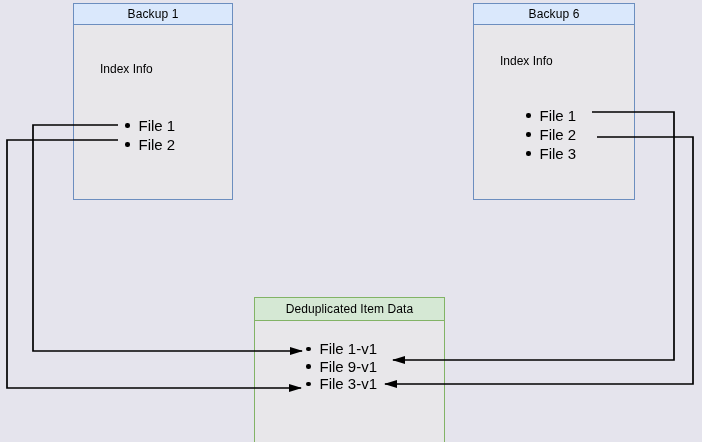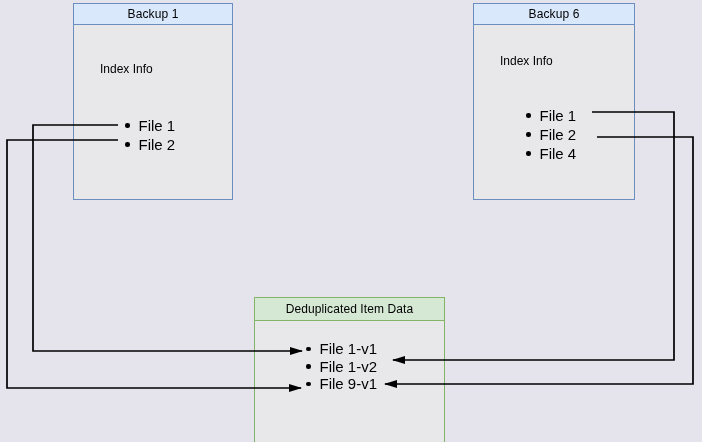--- a/index.html
+++ b/index.html
@@ -91,41 +91,41 @@
     <div class="li">
       <span class="dot"></span>
       <span>File 1</span>
     </div>
     <div class="li">
       <span class="dot"></span>
       <span>File 2</span>
     </div>
     <div class="li">
       <span class="dot"></span>
-      <span>File 4</span>
+      <span>File 3</span>
     </div>
   </div>
 
   <div class="box green" id="dedup">
     <div class="hdr">
       <span>Deduplicated Item Data</span>
     </div>
   </div>
   <div class="list rows175" id="list3">
     <div class="li">
       <span class="dot"></span>
       <span>File 1-v1</span>
     </div>
     <div class="li">
       <span class="dot"></span>
-      <span>File 1-v2</span>
+      <span>File 9-v1</span>
     </div>
     <div class="li">
       <span class="dot"></span>
-      <span>File 9-v1</span>
+      <span>File 3-v1</span>
     </div>
   </div>
 
   <svg class="edges" width="702" height="442" viewBox="0 0 702 442">
     <defs>
       <marker id="arr" markerWidth="14" markerHeight="10" refX="12" refY="5" orient="auto" markerUnits="userSpaceOnUse">
         <path d="M0,1 L13,5 L0,9 Z" fill="#000"></path>
       </marker>
     </defs>
     <polyline points="118,125 33,125 33,351 302,351" marker-end="url(#arr)"></polyline>

